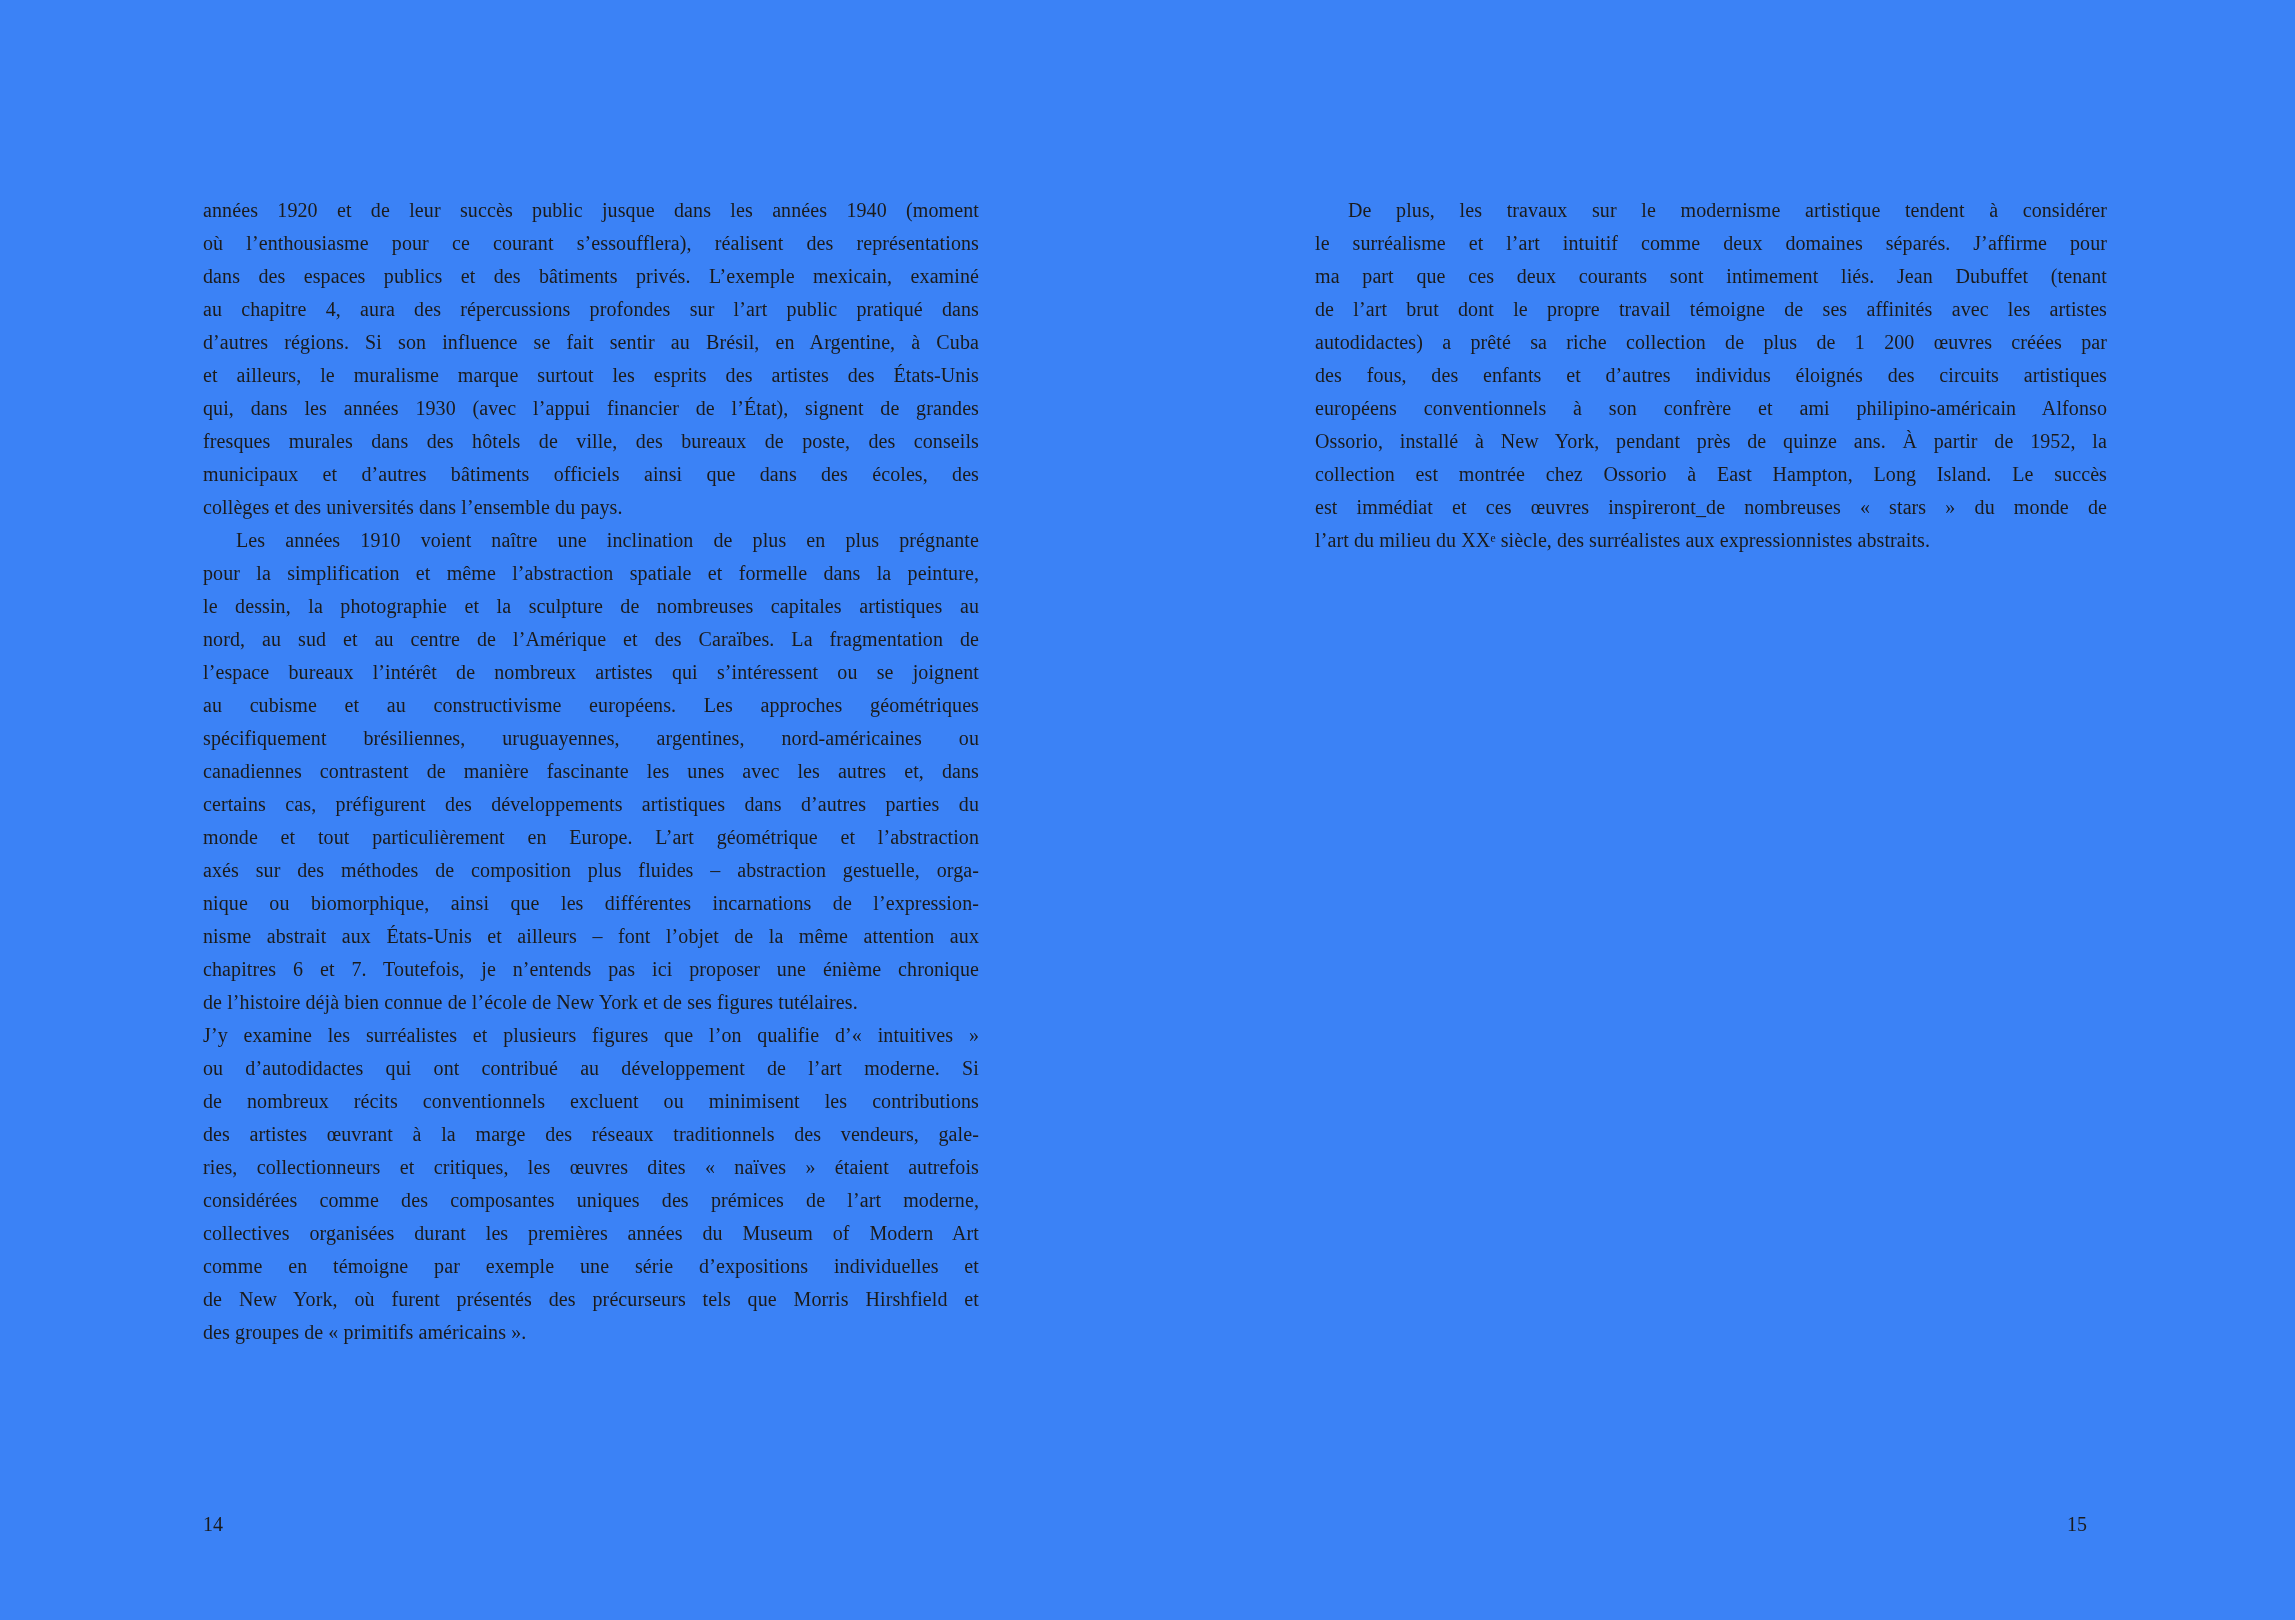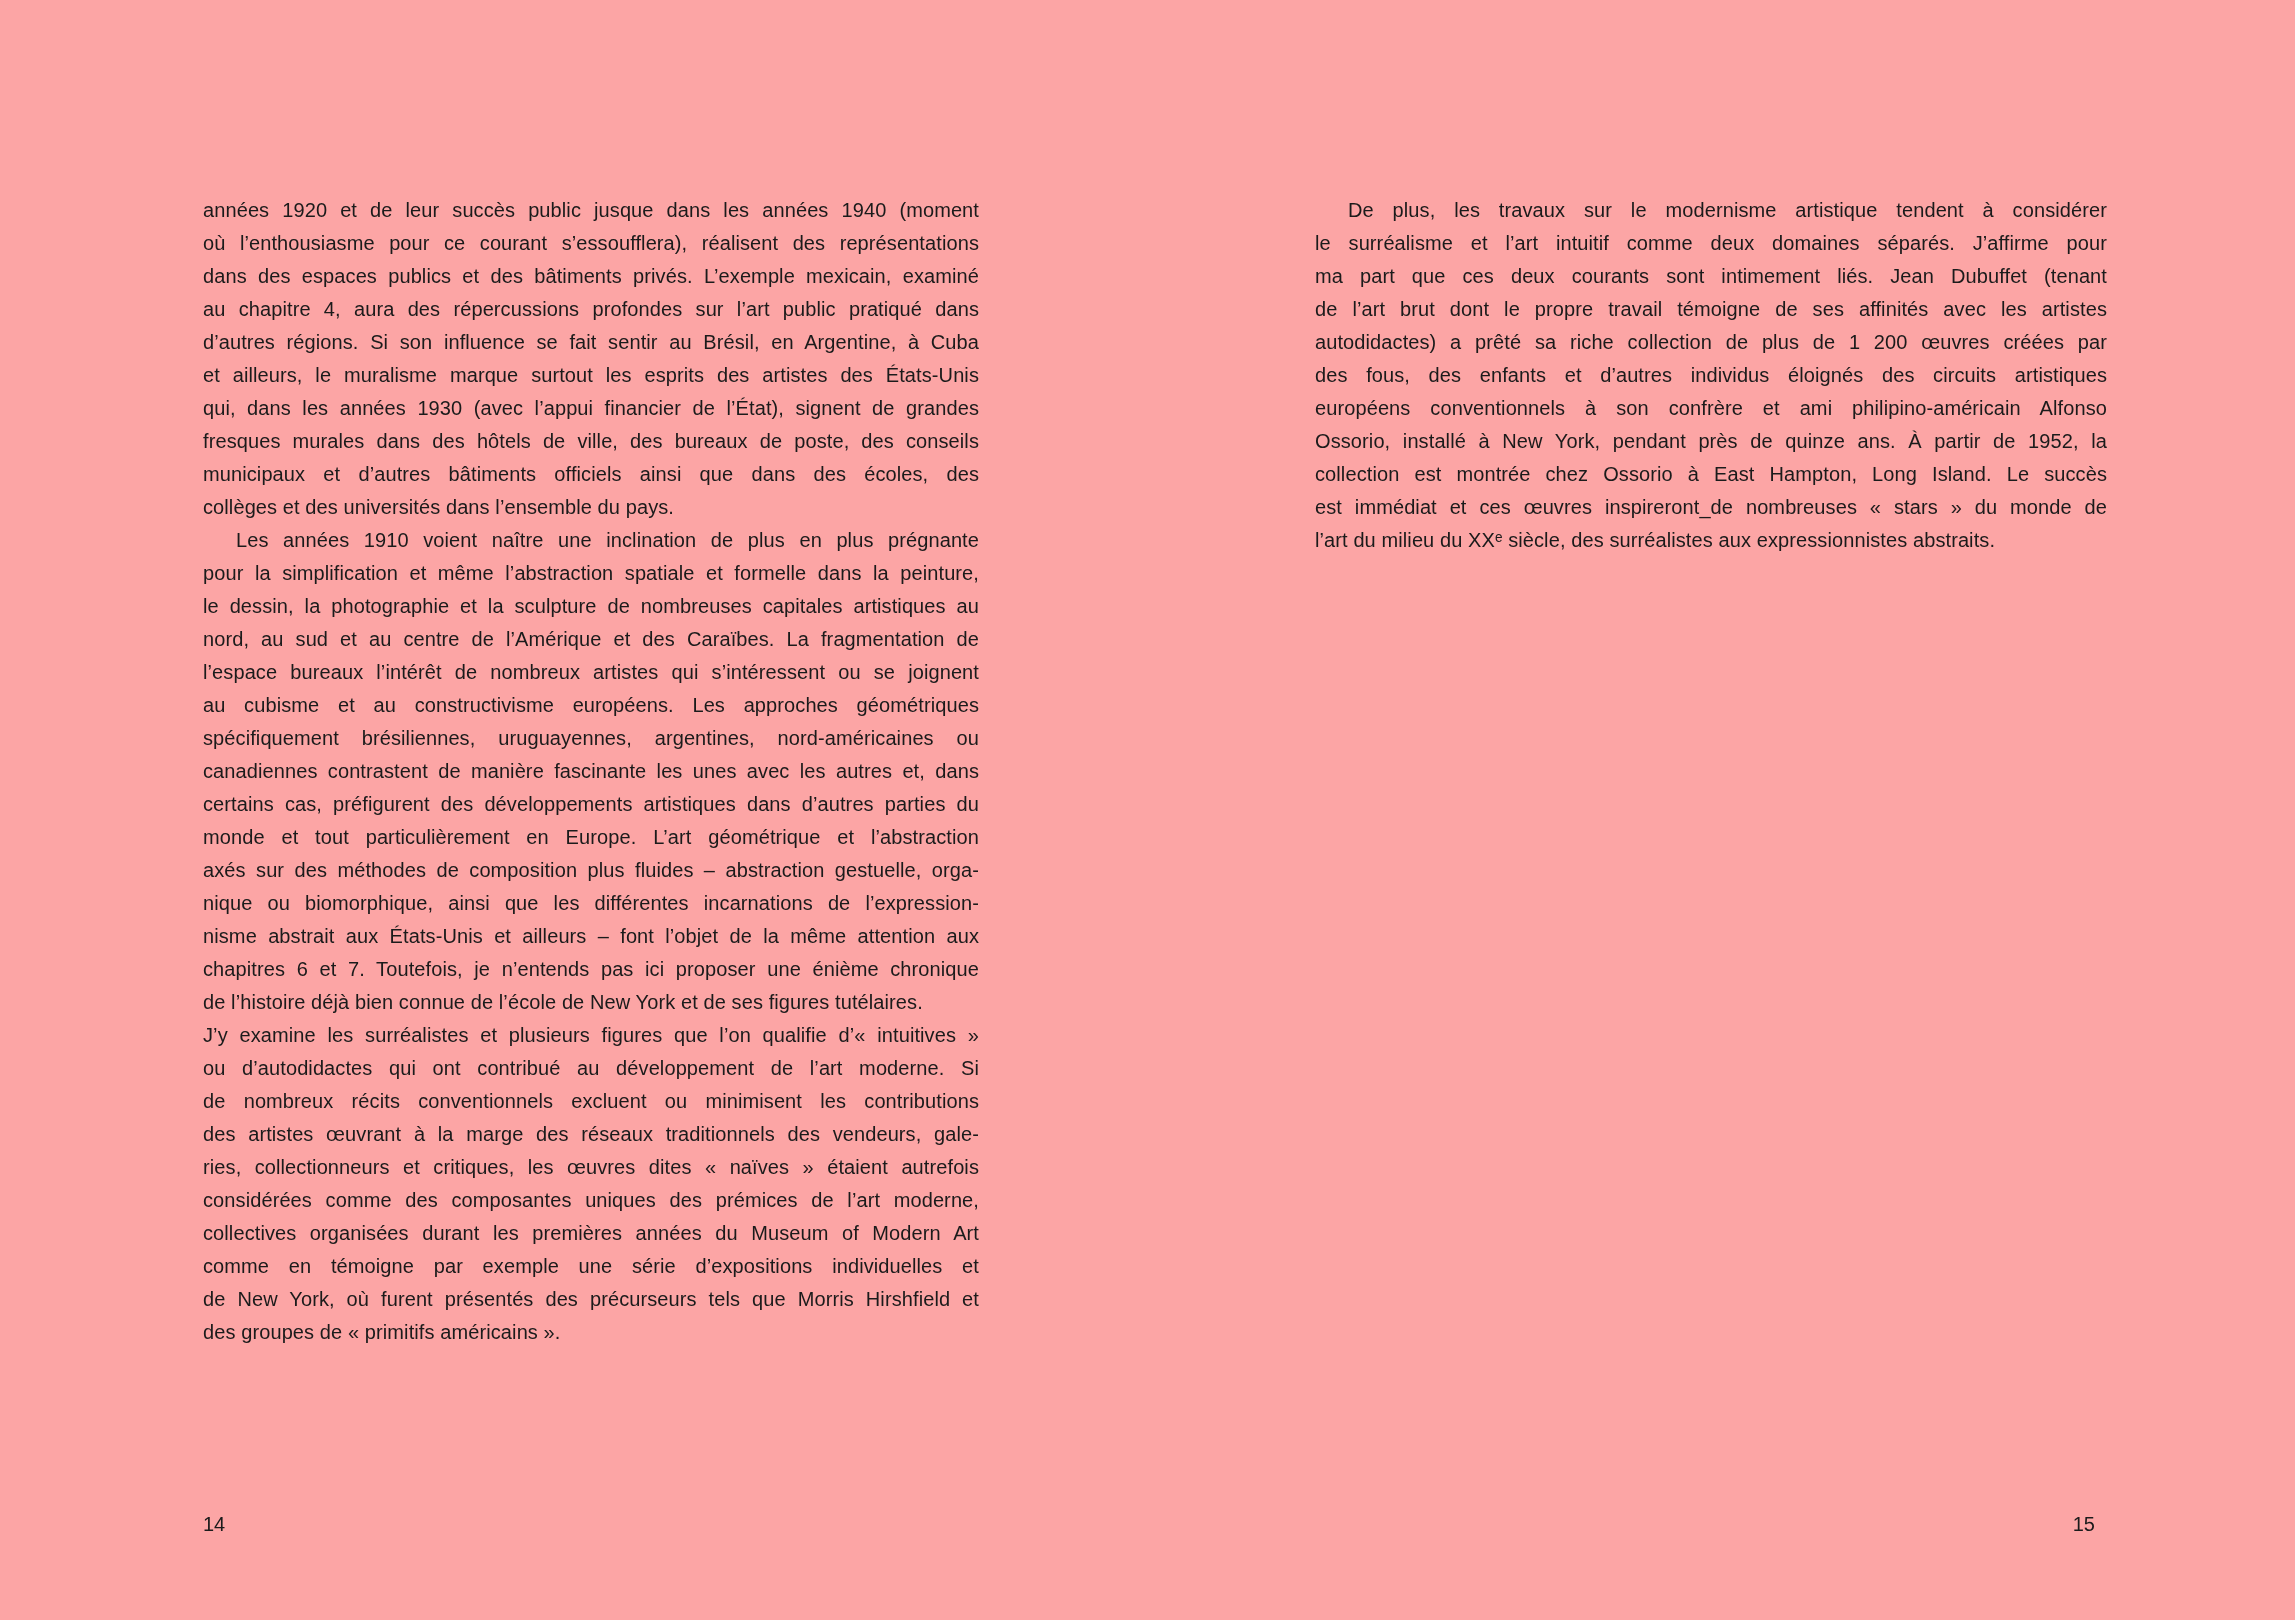--- a/index.html
+++ b/index.html
@@ -5,22 +5,22 @@
 <style>
   html, body {
     margin: 0;
     padding: 0;
     background: #ffffff;
   }
   .spread {
     position: relative;
     width: 2295px;
     height: 1621px;
-    background: #fca5a5;
-    font-family: Liberation Sans, sans-serif;
+    background: #3b82f6;
+    font-family: Liberation Serif, serif;
     color: #1b1b1b;
     overflow: hidden;
   }
   .column {
     position: absolute;
     top: 194px;
   }
   .column.left  { left: 203px;  width: 776px; }
   .column.right { left: 1315px; width: 792px; }
   .paragraph { margin: 0; padding: 0; }
@@ -37,21 +37,21 @@
   .line.indent { text-indent: 33px; }
   .folio {
     position: absolute;
     top: 1476px;
     font-size: 20px;
     line-height: 26px;
     color: #1b1b1b;
     margin-top: 35px;
   }
   .folio-left  { left: 203px; }
-  .folio-right { right: 200px; text-align: right; }
+  .folio-right { right: 208px; text-align: right; }
 </style>
 </head>
 <body>
 
 <div class="spread">
   <div class="column left">
       <div class="paragraph">
         <div class="line">années 1920 et de leur succès public jusque dans les années 1940 (moment</div>
         <div class="line">où l’enthousiasme pour ce courant s’essoufflera), réalisent des représentations</div>
         <div class="line">dans des espaces publics et des bâtiments privés. L’exemple mexicain, examiné</div>

